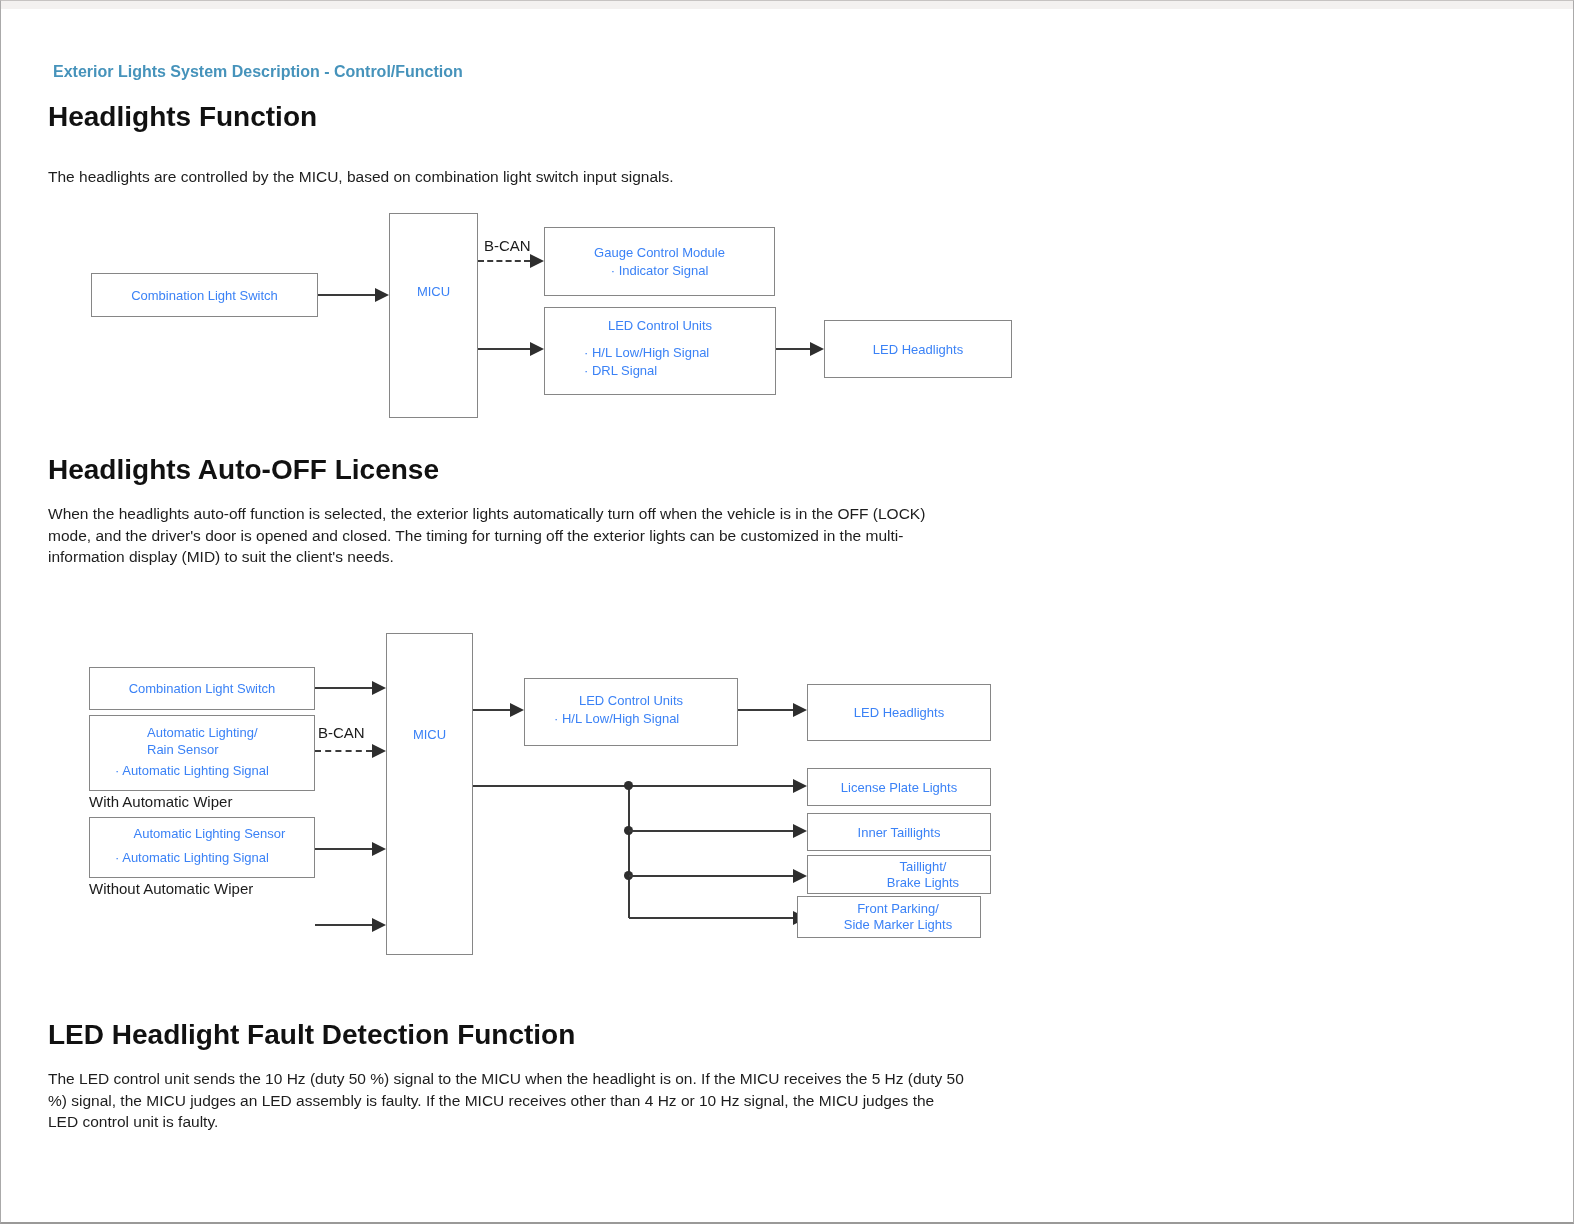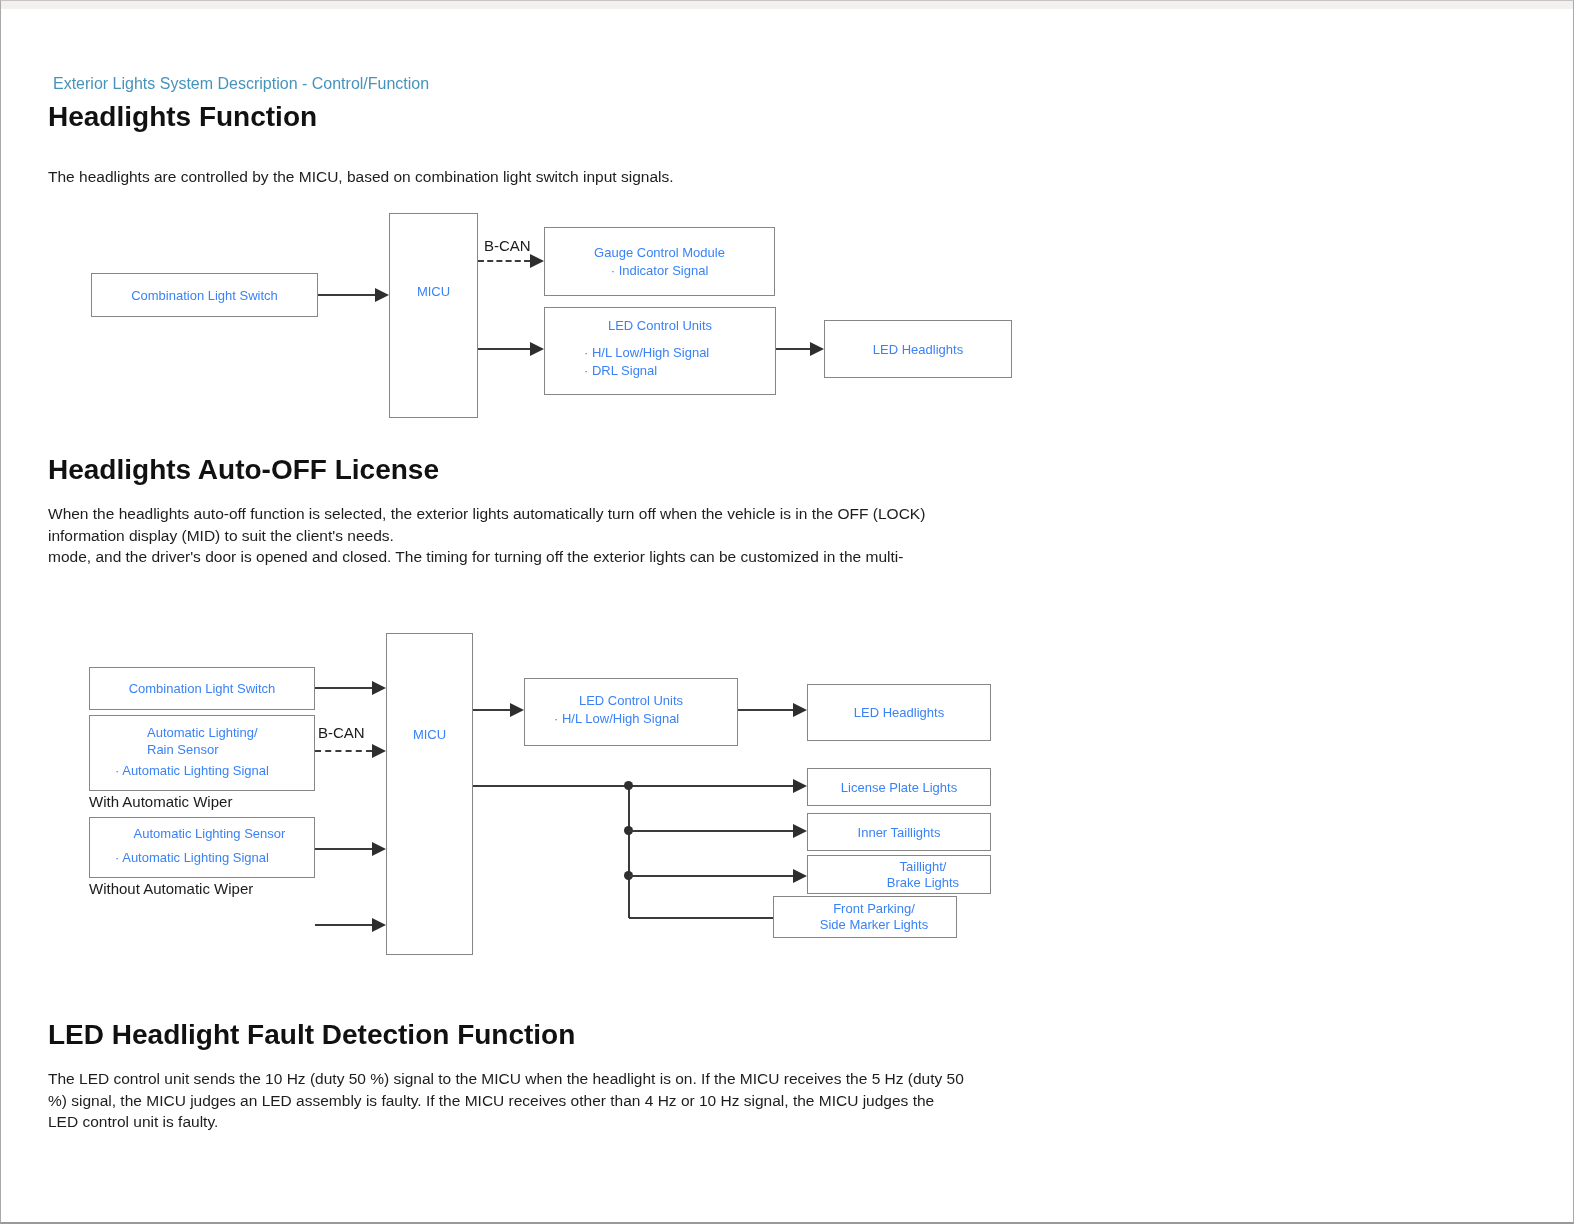--- a/index.html
+++ b/index.html
@@ -5,21 +5,21 @@
   html,body { margin:0; padding:0; background:#fff; }
   .page {
     position:relative; width:1574px; height:1224px; box-sizing:border-box;
     background:#ffffff;
     border:1px solid #aaa9a9; border-top:1px solid #c6c3c2; border-bottom:2px solid #9a9998;
     font-family:"Liberation Sans","DejaVu Sans",sans-serif; color:#1d1d1d;
     overflow:hidden;
   }
   .top-strip { position:absolute; left:0; top:0; right:0; height:8px; background:#f3f1f0; }
 
-  .doc-title { position:absolute; left:52px; top:62px; font-size:16px; font-weight:normal; color:#4693bb;margin-top:12px; }
+  .doc-title { position:absolute; left:52px; top:62px; font-size:16px; font-weight:bold; color:#4693bb; }
   .hsec { position:absolute; left:47px; font-size:28px; font-weight:bold; color:#111; margin:0; }
   .h1a { top:100px; } .h2a { top:453px; } .h3a { top:1018px; }
   .para { position:absolute; left:47px; font-size:15.5px; color:#1d1d1d; }
   .p1 { top:165px; } .p2 { top:502px; } .p3 { top:1067px; }
   .pline { line-height:21.5px; white-space:nowrap; }
 
   .diagram { position:absolute; left:0; width:1574px; }
   .d1 { top:205px; height:230px; }
   .d2 { top:628px; height:335px; }
 
@@ -87,21 +87,21 @@
   .c-hl2 { left:806px; top:55px; width:184px; height:57px; }
   .a9 { left:472px; top:156px; width:320px; }
   .tv { left:627px; top:156px; height:133px; }
   .dotA { left:623px; top:152px; } .dotB { left:623px; top:197px; } .dotC { left:623px; top:242px; }
   .a10 { left:628px; top:201px; width:164px; }
   .a11 { left:628px; top:246px; width:164px; }
   .a12 { left:628px; top:288px; width:164px; }
   .c-license { left:806px; top:139px; width:184px; height:38px; }
   .c-inner { left:806px; top:184px; width:184px; height:38px; }
   .c-tail { left:806px; top:226px; width:184px; height:39px; display:block; padding:3px 0 0 48px; line-height:16px; }
-  .c-front { left:772px; top:267px; width:184px; height:42px; display:block; padding:4px 4px 0 22px; line-height:16px; }
+  .c-front { left:796px; top:267px; width:184px; height:42px; display:block; padding:4px 4px 0 22px; line-height:16px; }
 </style>
 </head>
 <body>
 
 <div class="page">
   <div class="top-strip"></div>
 
   <div class="doc-title" style="color: rgb(70, 147, 187);">Exterior Lights System Description - Control/Function</div>
 
   <h1 class="hsec h1a">Headlights Function</h1>
@@ -131,22 +131,22 @@
     <div class="harrow a2"></div>
     <div class="harrow a3"></div>
     <div class="dbox c-hl1">
       <span>LED Headlights</span>
     </div>
   </div>
 
   <h1 class="hsec h2a">Headlights Auto-OFF License</h1>
   <div class="para p2">
     <div class="pline">When the headlights auto-off function is selected, the exterior lights automatically turn off when the vehicle is in the OFF (LOCK)</div>
+    <div class="pline">mode, and the driver's door is opened and closed. The timing for turning off the exterior lights can be customized in the multi-</div>
     <div class="pline">information display (MID) to suit the client's needs.</div>
-    <div class="pline">mode, and the driver's door is opened and closed. The timing for turning off the exterior lights can be customized in the multi-</div>
   </div>
 
   <div class="diagram d2">
     <div class="dbox c-combo2">
       <span>Combination Light Switch</span>
     </div>
     <div class="harrow a4"></div>
 
     <div class="dbox c-rain blk">
       <div class="rain-t">

